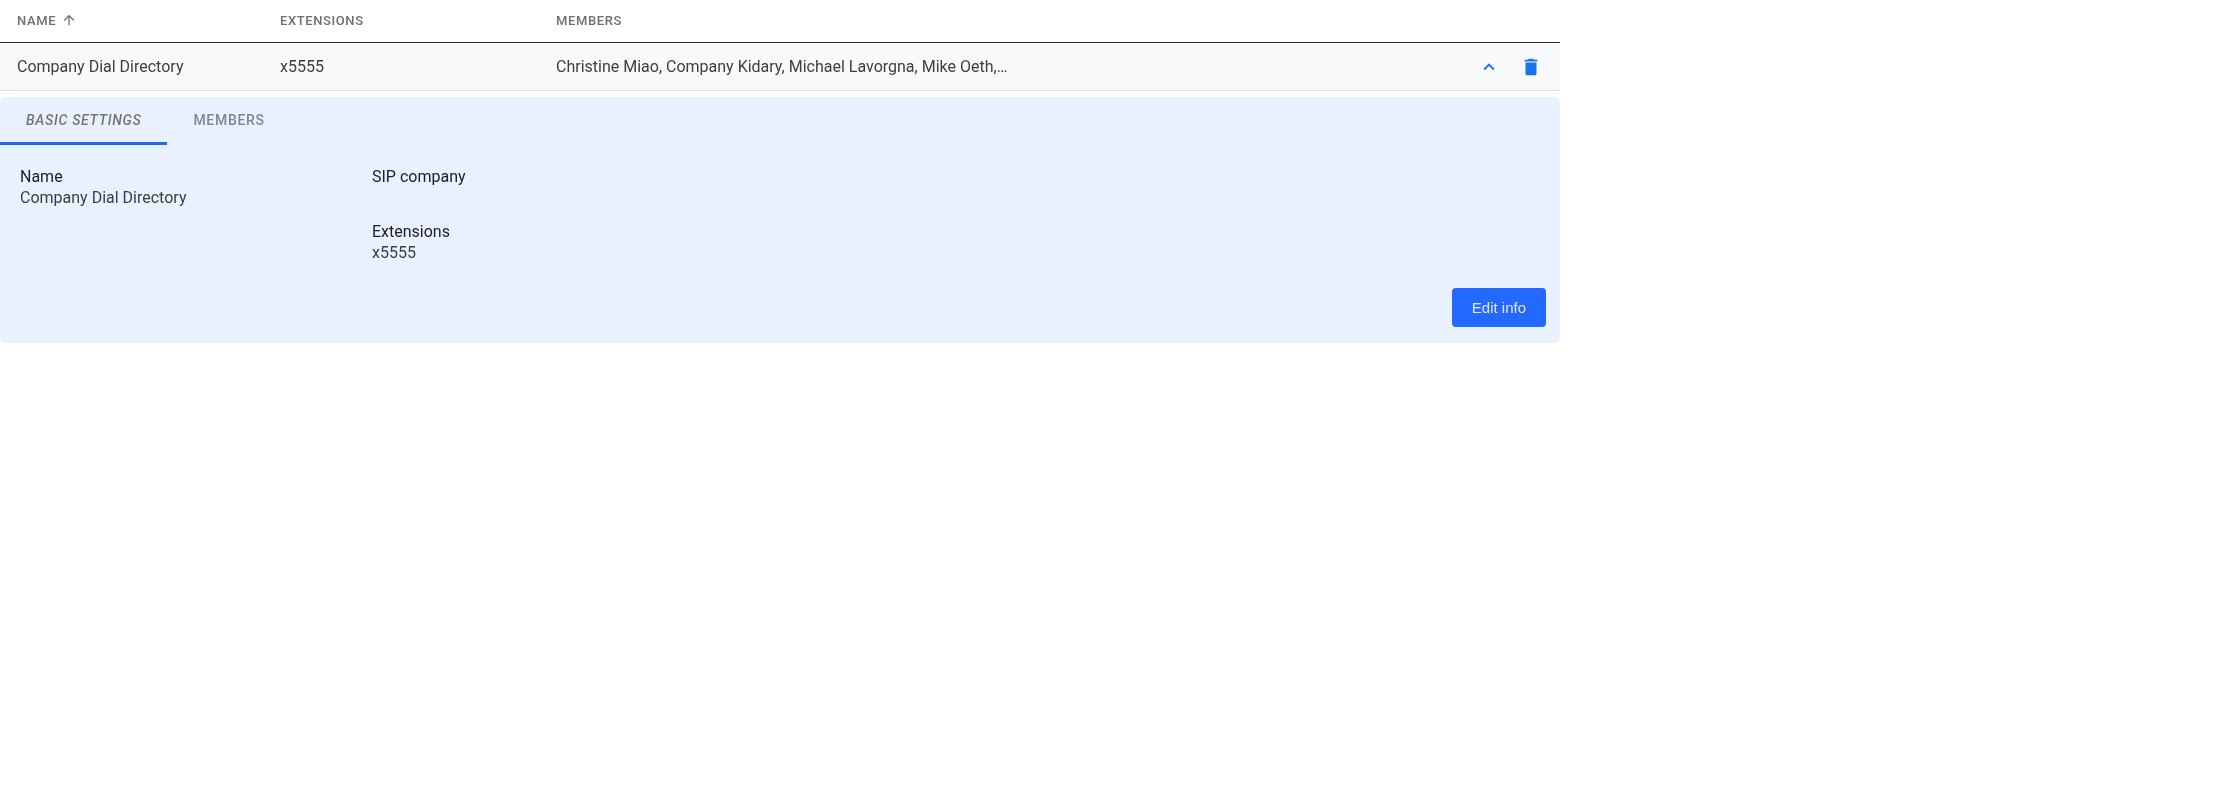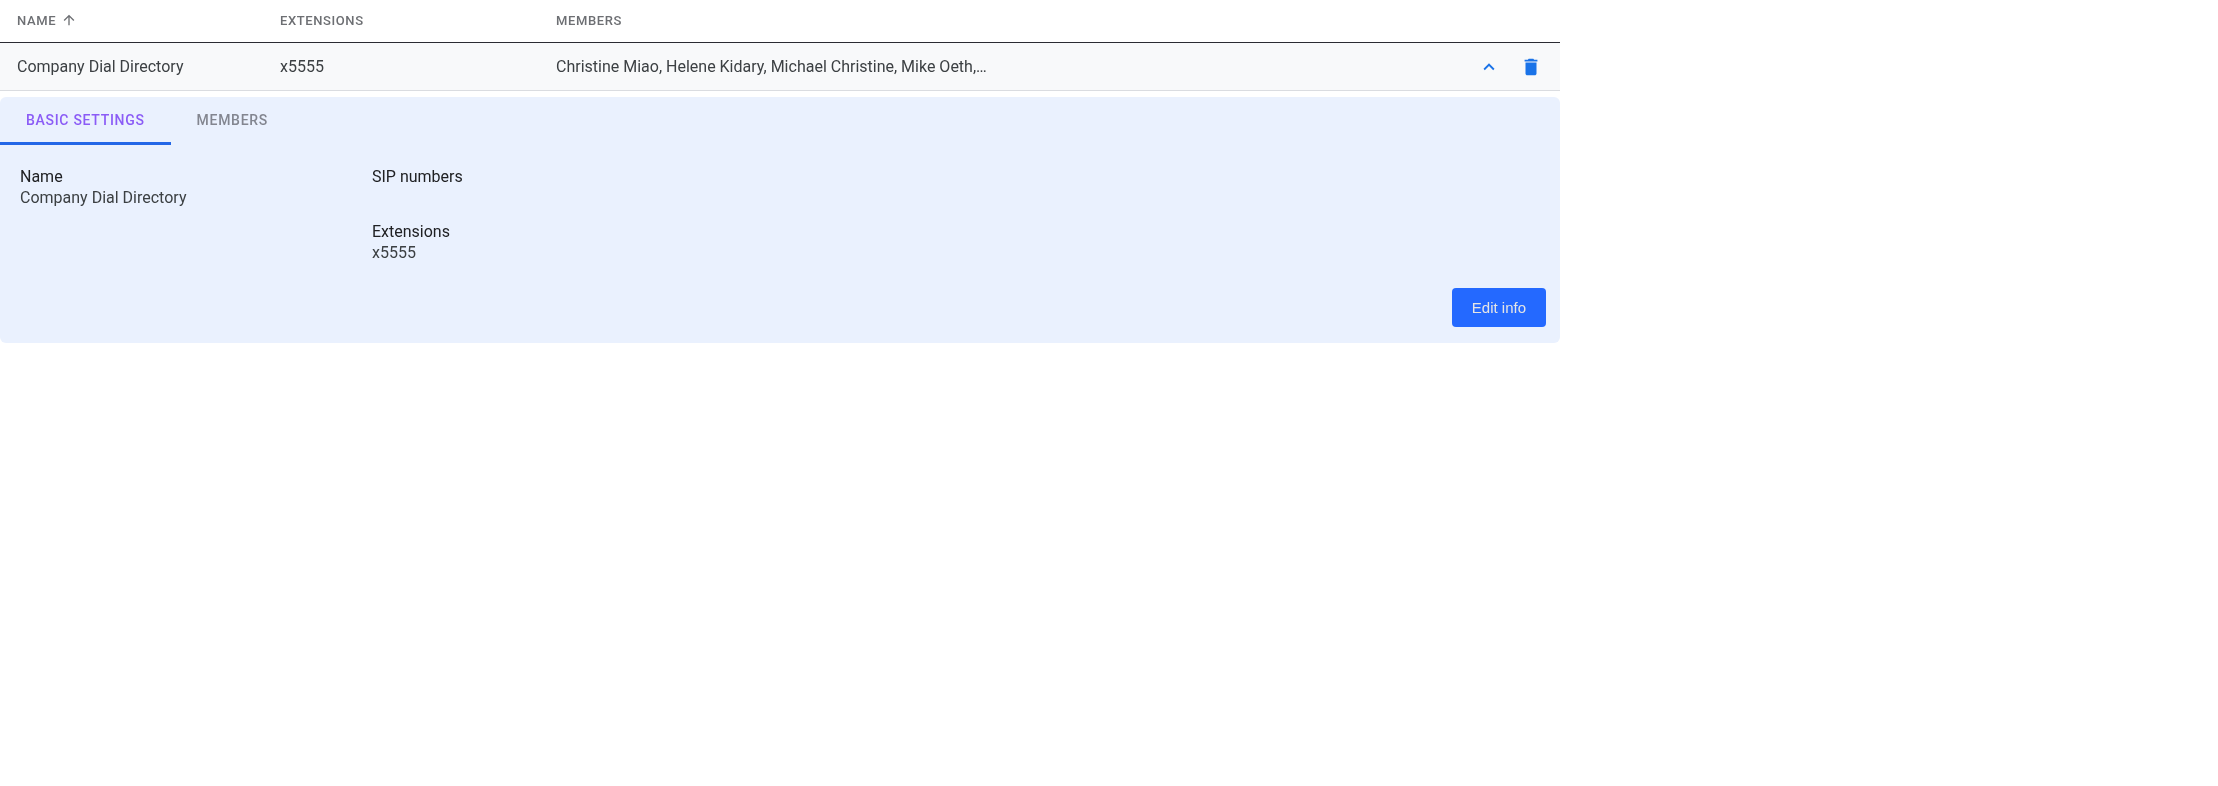--- a/index.html
+++ b/index.html
@@ -107,22 +107,23 @@
     align-items: center;
     font-size: 14px;
     letter-spacing: 0.7px;
     font-weight: 500;
     color: #838690;
     cursor: pointer;
     border-bottom: 3px solid transparent;
     box-sizing: border-box;
   }
   .tab.active {
-    color: #8b5cf6;
+    color: #737373;
     border-bottom-color: #2367e7;
+    font-style: italic;
   }
   .detail-body {
     display: flex;
     padding: 22px 20px 0 20px;
     gap: 0;
   }
   .detail-col {
     flex: 0 0 auto;
   }
   .detail-col-left {
@@ -183,21 +184,21 @@
     </div>
     <div class="th col-members th-clickable">
       <span>MEMBERS</span>
     </div>
     <div class="th col-actions"></div>
   </div>
 
   <div class="table-row">
     <div class="td col-name">Company Dial Directory</div>
     <div class="td col-ext">x5555</div>
-    <div class="td col-members">Christine Miao, Helene Kidary, Michael Christine, Mike Oeth,…</div>
+    <div class="td col-members">Christine Miao, Company Kidary, Michael Lavorgna, Mike Oeth,…</div>
     <div class="col-actions">
       <button class="icon-btn">
         <span>
           <svg viewBox="0 0 24 24">
               <path d="M7.41 15.41 12 10.83l4.59 4.58L18 14l-6-6-6 6 1.41 1.41z"></path>
             </svg>
         </span>
       </button>
       <button class="icon-btn">
         <span>
@@ -217,21 +218,21 @@
 
     <div class="detail-body">
       <div class="detail-col detail-col-left">
         <div class="field">
           <div class="field-label">Name</div>
           <div class="field-value">Company Dial Directory</div>
         </div>
       </div>
       <div class="detail-col detail-col-right">
         <div class="field">
-          <div class="field-label">SIP numbers</div>
+          <div class="field-label">SIP company</div>
         </div>
         <div class="field">
           <div class="field-label">Extensions</div>
           <div class="field-value">x5555</div>
         </div>
       </div>
     </div>
 
     <div class="panel-footer">
       <button class="btn-primary">Edit info</button>

